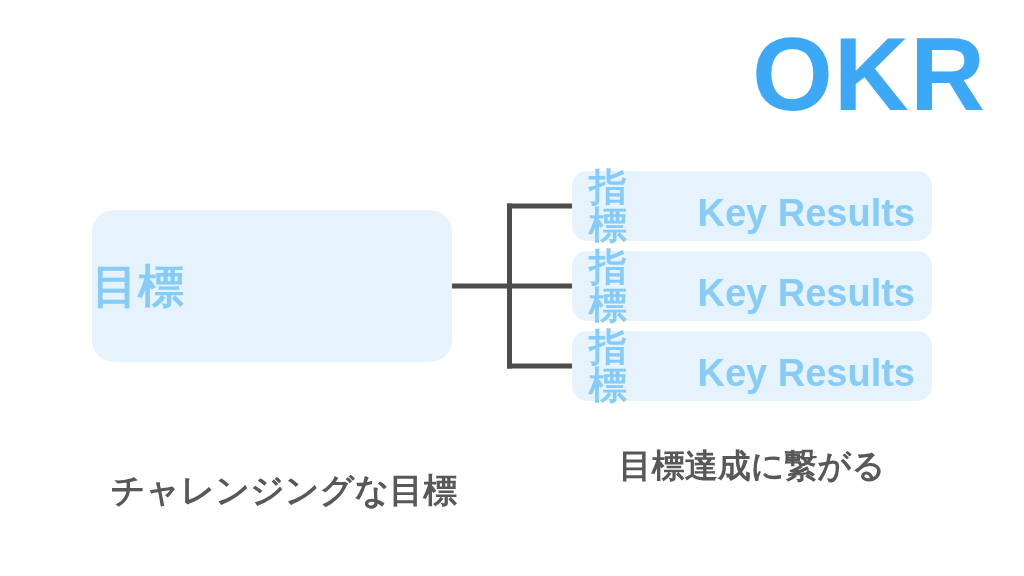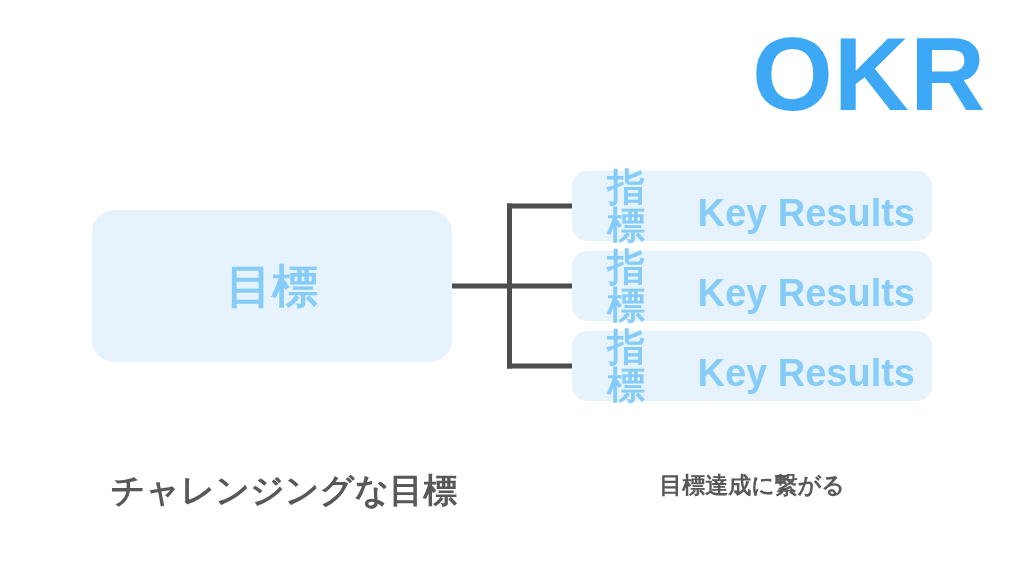--- a/index.html
+++ b/index.html
@@ -34,21 +34,21 @@
     line-height: 1.0;
   }
   .objective-box {
     position: absolute;
     left: 92px; top: 210px;
     width: 360px; height: 152px;
     background: var(--box-bg);
     border-radius: 22px;
     display: flex;
     flex-direction: column;
-    align-items: center;
+    align-items: flex-start;
     justify-content: center;
     gap: 6px;
     color: var(--box-text);
     font-weight: 700;
   }
   .objective-box .ja { font-size: 46px; line-height: 1.0; }
   .objective-box .en { font-size: 50px; line-height: 1.0; }
   .connector-svg {
     position: absolute;
     left: 0; top: 0;
@@ -65,38 +65,38 @@
     align-items: center;
     padding: 0 17px;
     gap: 34px;
     color: var(--box-text);
     font-weight: 700;
     font-size: 38px;
   }
   .kr-box.kr-0 { top: 171px; }
   .kr-box.kr-1 { top: 251px; }
   .kr-box.kr-2 { top: 331px; }
-  .kr-box .ja { line-height: 1.0; text-align: center; }
+  .kr-box .ja { line-height: 1.0; }
   .kr-box .en { line-height: 1.0; white-space: nowrap; margin-top: 14px; }
   .caption {
     position: absolute;
     color: var(--caption-text);
     font-weight: 700;
     text-align: center;
   }
   .caption-left {
     left: 84px; top: 470px;
     width: 400px;
     font-size: 34px;
     line-height: 1.2;
   }
   .caption-right {
-    left: 572px; top: 470px;
+    left: 572px; top: 444px;
     width: 360px;
-    font-size: 23px;
+    font-size: 33px;
     line-height: 1.35;
     font-family: Liberation Serif, serif;
   }
 </style>
 </head>
 <body>
 
 <div class="canvas">
 
   <h1 class="title">OKR</h1>

